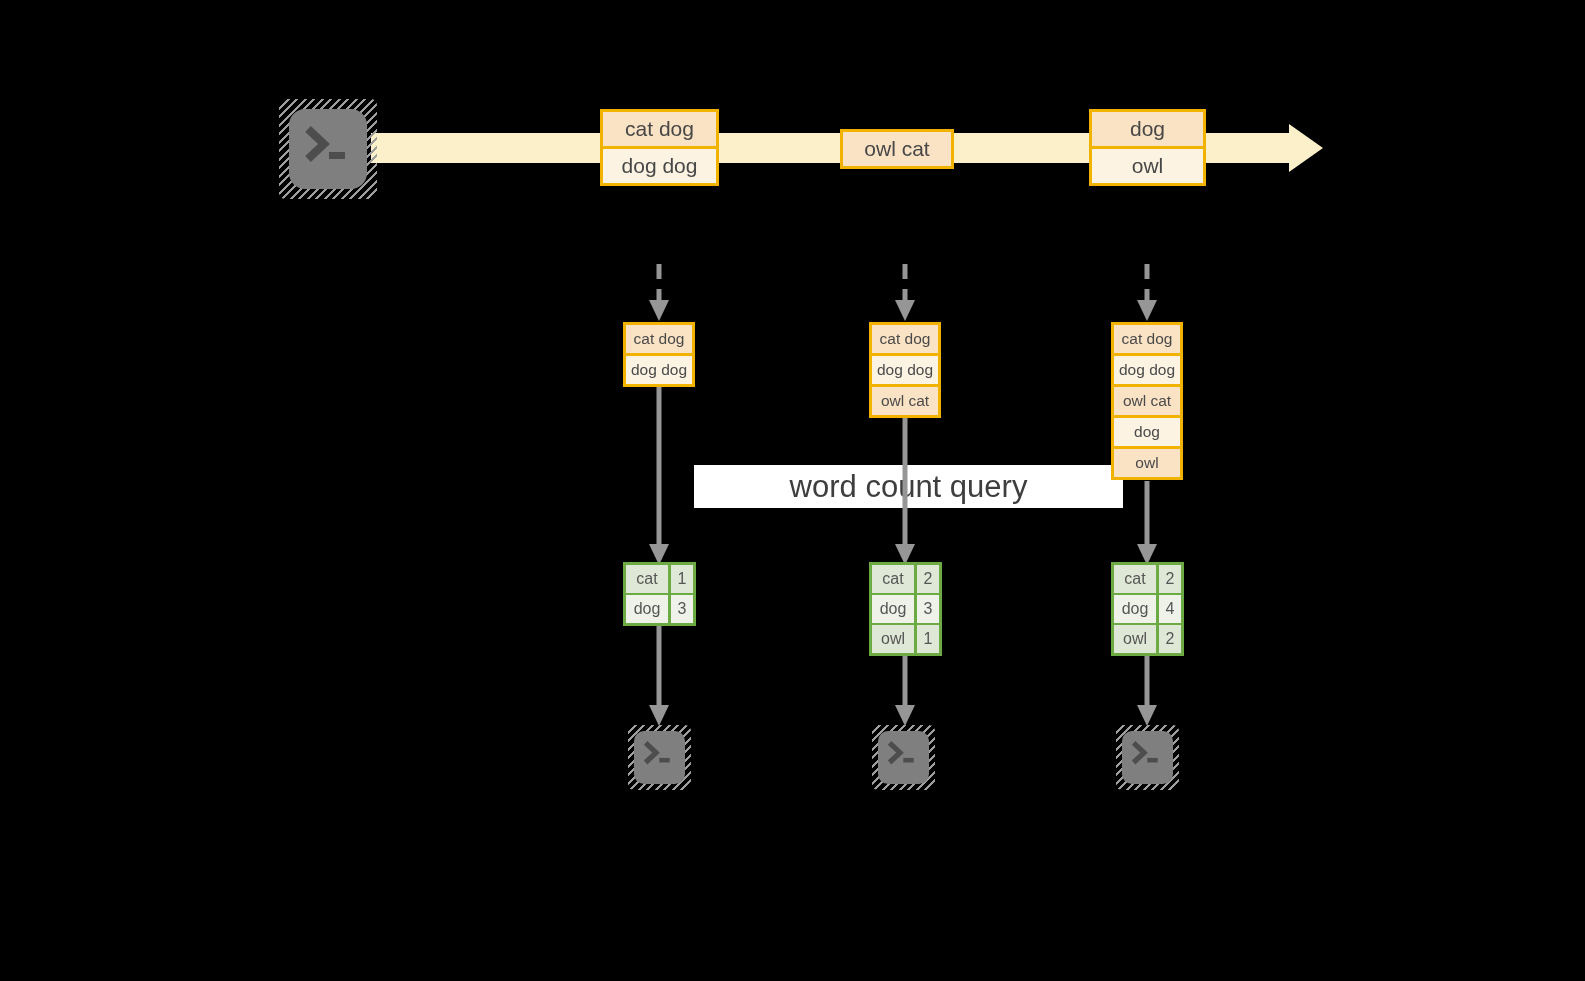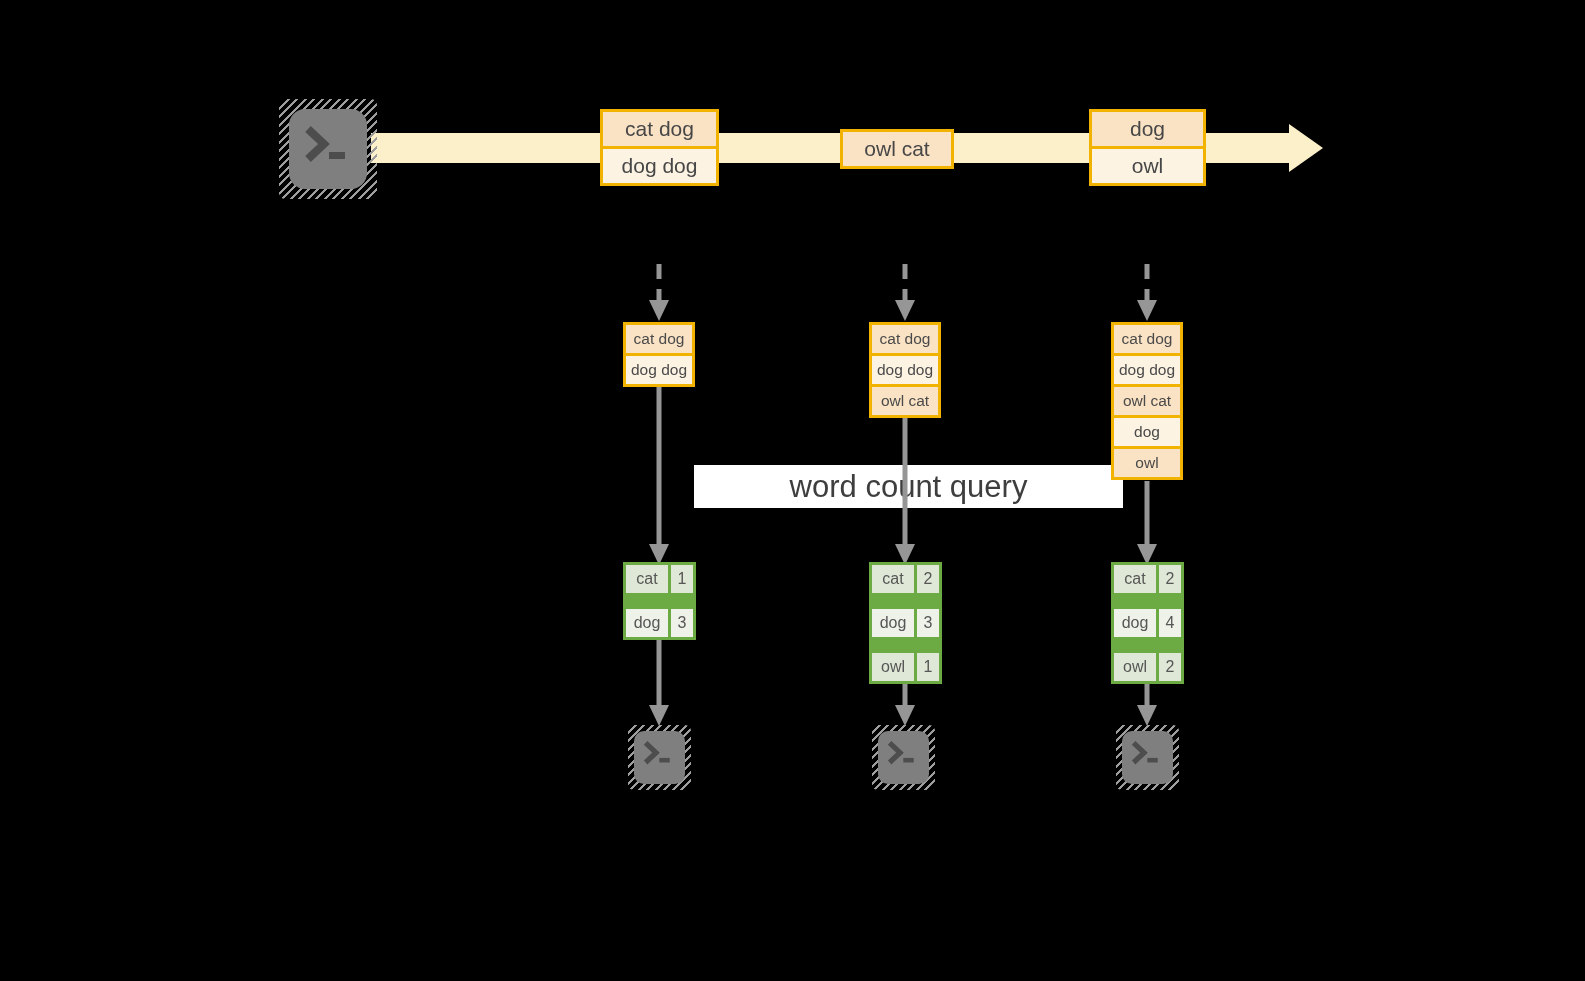--- a/index.html
+++ b/index.html
@@ -33,21 +33,21 @@
   
   .stack{position:absolute;z-index:5;width:72px;border:3px solid #f2b200;background:#f2b200;
          display:flex;flex-direction:column;gap:3px;box-sizing:border-box;}
   .stack-cell{height:28px;display:flex;align-items:center;justify-content:center;
               font-size:15.5px;color:#4a4a4a;}
   .stack-cell:nth-child(odd){background:#fae2c4;}
   .stack-cell:nth-child(even){background:#fdf3e3;}
 
   
   .count-table{position:absolute;z-index:5;background:#6cab44;padding:3px;
-               display:flex;flex-direction:column;gap:16px;}
+               display:flex;flex-direction:column;gap:2px;}
   .count-row{display:flex;gap:3px;}
   .count-word{width:42px;height:28px;display:flex;align-items:center;justify-content:center;
               font-size:16px;color:#565656;}
   .count-num{width:22px;height:28px;display:flex;align-items:center;justify-content:center;
              font-size:16px;color:#565656;}
   .count-row:nth-child(odd) div{background:#dfe8d6;}
   .count-row:nth-child(even) div{background:#eef2e9;}
 
   
   .banner{position:absolute;left:694px;top:465px;width:429px;height:43px;background:#ffffff;

